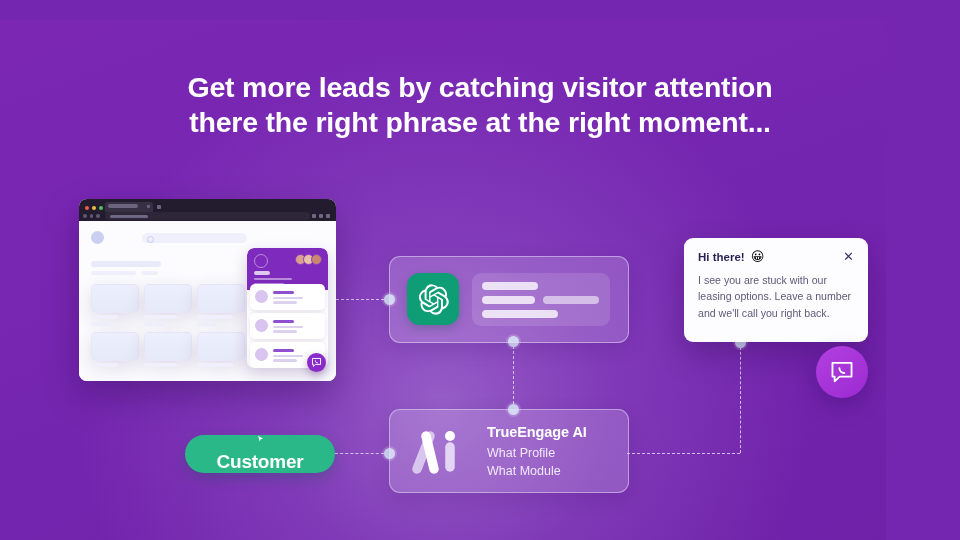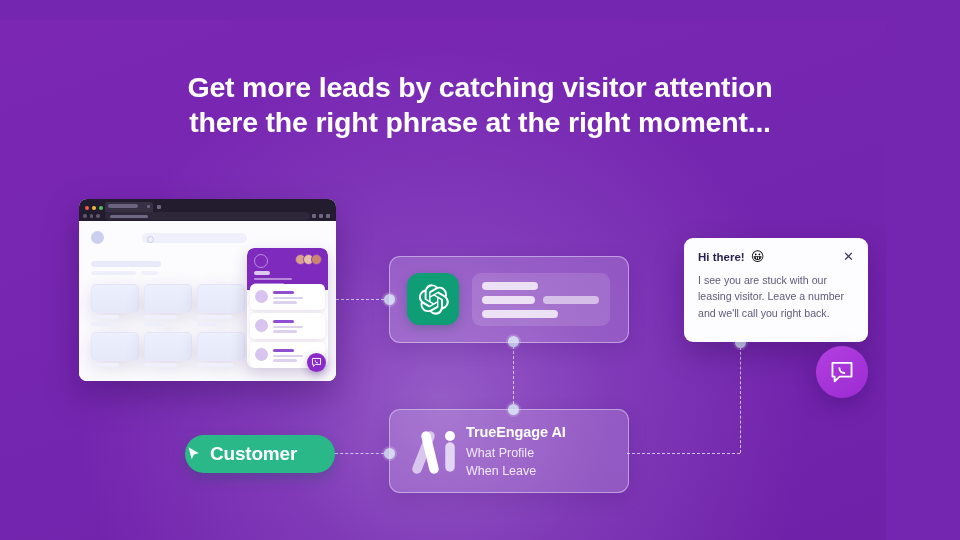--- a/index.html
+++ b/index.html
@@ -146,29 +146,30 @@
     position:absolute;left:82px;top:16px;width:138px;height:53px;
     background:rgba(255,255,255,0.13);border-radius:9px;
   }
   .oai-lines i{position:absolute;display:block;height:8px;border-radius:4px;background:rgba(255,255,255,0.78);}
   .oai-lines i.a{left:10px;top:9px;width:56px;}
   .oai-lines i.b{left:10px;top:23px;width:53px;}
   .oai-lines i.c{left:71px;top:23px;width:56px;background:rgba(255,255,255,0.55);}
   .oai-lines i.d{left:10px;top:37px;width:76px;}
 
   .ai-logo{position:absolute;left:13px;top:11px;width:62px;height:60px;}
-  .ai-text{position:absolute;left:76px;top:14px;color:#fff;}
+  .ai-text{position:absolute;left:97px;top:14px;color:#fff;}
   .ai-title{font-size:14.5px;font-weight:700;letter-spacing:-0.1px;margin-bottom:4px;}
   .ai-sub{font-size:12.5px;color:#f0e8fa;line-height:1.46;font-weight:400;}
 
   
   .cust-pill{
     position:absolute;left:185px;top:415px;width:150px;height:38px;border-radius:19px;
-    background:#2bb888;display:flex;align-items:center;gap:8px;
+    background:#2bb888;display:flex;align-items:center;justify-content:center;gap:8px;
     box-shadow:0 5px 14px rgba(10,90,65,0.28);
+    flex-direction:column;
   }
   .cust-label{color:#fff;font-size:19px;font-weight:700;letter-spacing:-0.2px;}
   .cust-caption{
     position:absolute;left:160px;top:458px;width:204px;text-align:center;
     color:#efe6fa;font-size:13.5px;
   }
 
   
   .popup{
     position:absolute;left:684px;top:218px;width:184px;height:104px;
@@ -331,38 +332,38 @@
   <div class="card card-ai">
     <svg class="ai-logo" viewBox="0 0 62 60">
       <line x1="14" y1="48" x2="27" y2="15" stroke="#d8c6ee" stroke-width="9.5" stroke-linecap="round"></line>
       <line x1="31" y1="48" x2="23" y2="15" stroke="#ffffff" stroke-width="9.5" stroke-linecap="round"></line>
       <line x1="47" y1="46" x2="47" y2="26" stroke="#e3d6f4" stroke-width="9.5" stroke-linecap="round"></line>
       <circle cx="47" cy="15" r="5" fill="#ffffff"></circle>
     </svg>
     <div class="ai-text">
       <div class="ai-title">TrueEngage AI</div>
       <div class="ai-sub">What Profile</div>
-      <div class="ai-sub">When Leave</div>
+      <div class="ai-sub">What Module</div>
     </div>
   </div>
 
   <div class="cust-pill">
     <svg width="17" height="18" viewBox="0 0 24 24">
       <path fill="#ffffff" d="M5 2.5 19.5 11 12.6 12.6 9.6 19.3z"></path>
     </svg>
     <span class="cust-label">Customer</span>
   </div>
 
   <div class="popup">
     <div class="popup-head">
       <span class="popup-hi">Hi there!</span>
       <span class="popup-emoji">😀</span>
       <span class="popup-close">✕</span>
     </div>
-    <div class="popup-body">I see you are stuck with our leasing visitor. Leave a number and we'll call you right back.</div>
+    <div class="popup-body">I see you are stuck with our leasing options. Leave a number and we'll call you right back.</div>
   </div>
 
   <div class="fab">
     <svg width="26" height="26" viewBox="0 0 24 24">
       <path d="M3.2 3.6h17.6v12.6H9.8L5.2 20.6v-4.4H3.2z" fill="none" stroke="#ffffff" stroke-width="1.7" stroke-linejoin="round"></path>
       <path d="M9.6 8.4c0 2.5 2 4.5 4.5 4.5" fill="none" stroke="#ffffff" stroke-width="1.7" stroke-linecap="round"></path>
     </svg>
   </div>
 
 </div>

